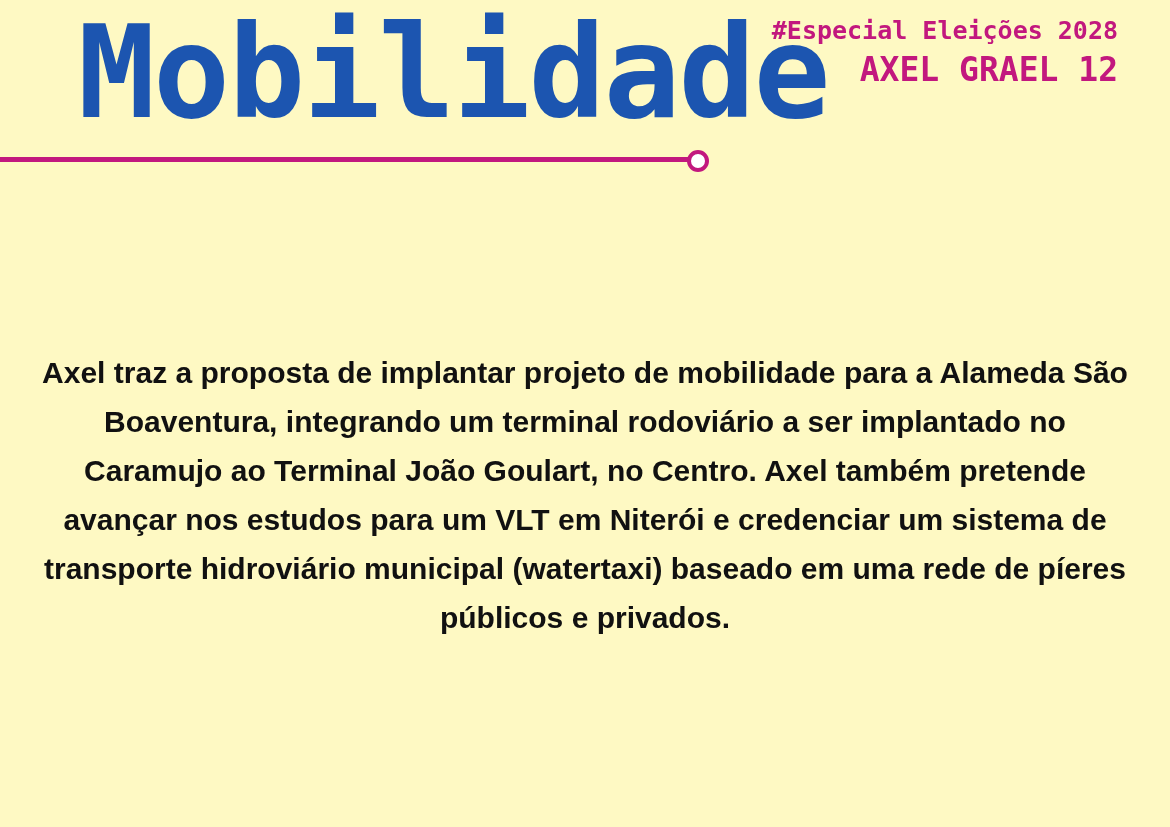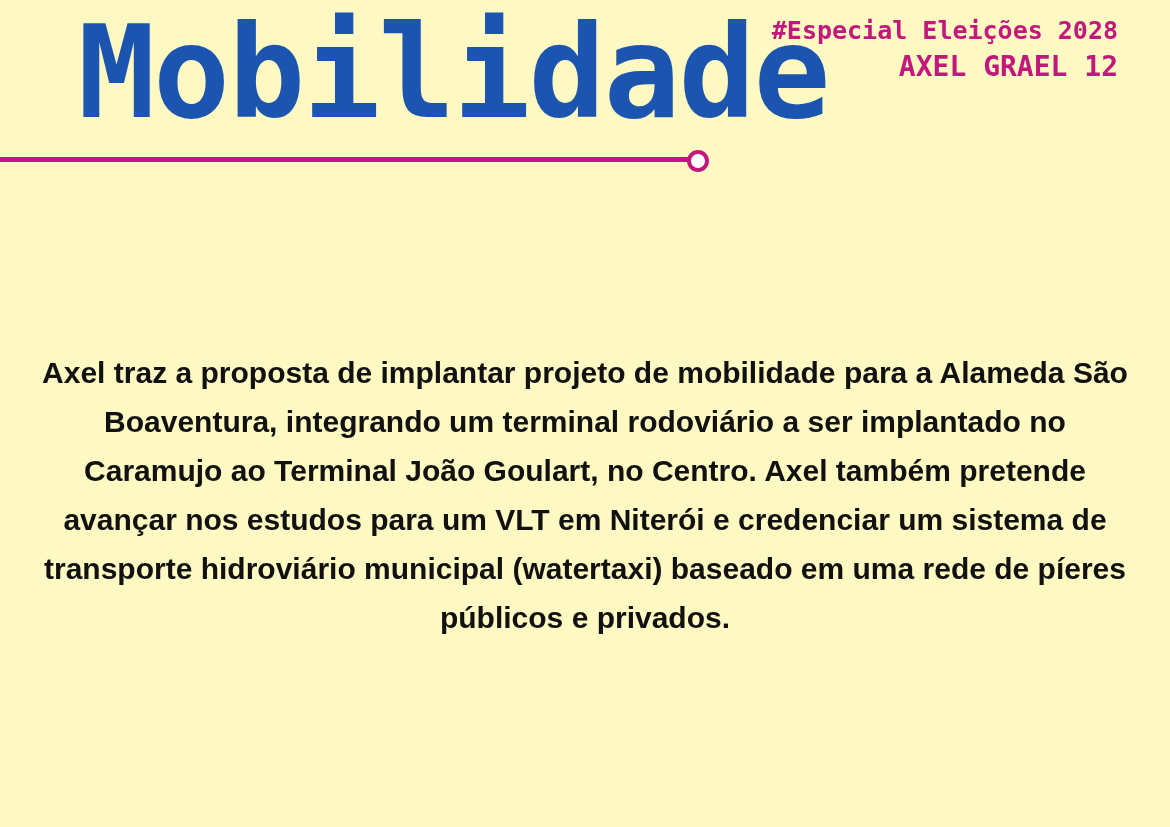--- a/index.html
+++ b/index.html
@@ -68,21 +68,21 @@
     position: absolute;
     right: 52px;
     top: 14px;
     text-align: right;
     font-family: "DejaVu Sans Mono", monospace;
     font-weight: 700;
     color: #c2187e;
     line-height: 1.35;
   }
   .tagline .line1 { font-size: 25px; letter-spacing: 0px; }
-  .tagline .line2 { font-size: 28px; letter-spacing: 0px; }
+  .tagline .line2 { font-size: 33px; letter-spacing: 0px; }
 
   
   .body-text {
     position: absolute;
     left: 40px;
     top: 348px;
     width: 1090px;
     text-align: center;
     font-family: "Liberation Sans", sans-serif;
     font-weight: 700;

